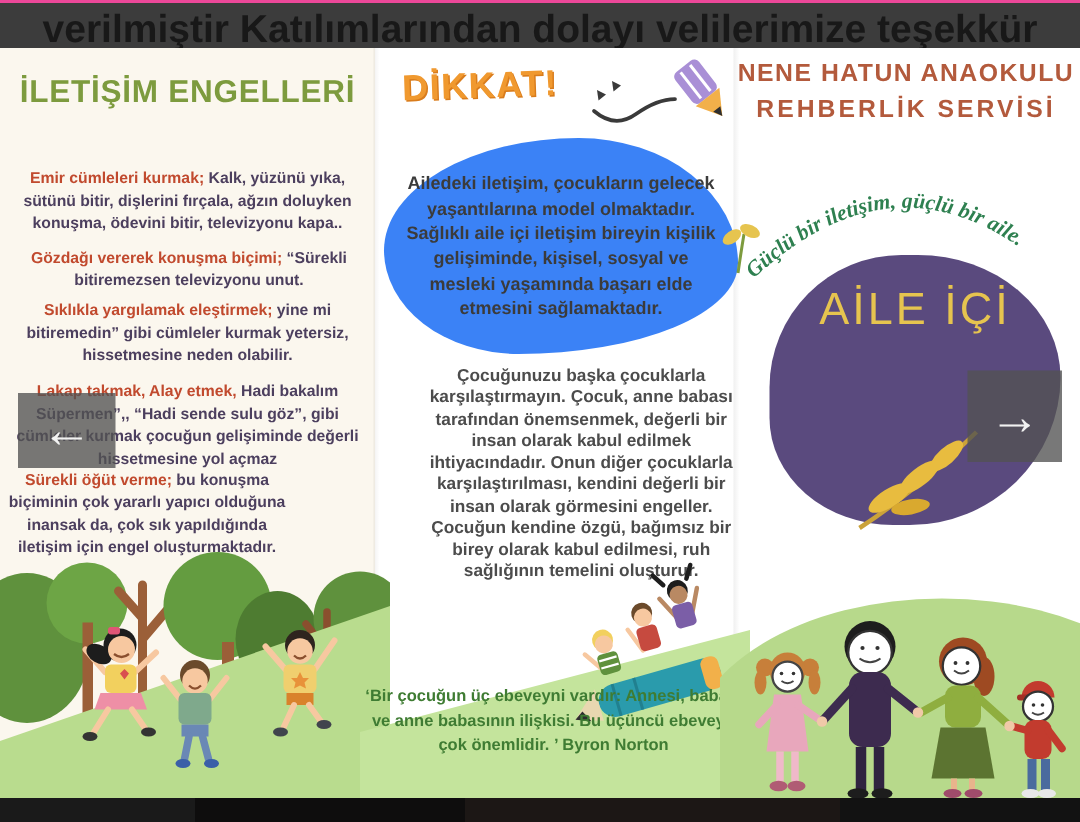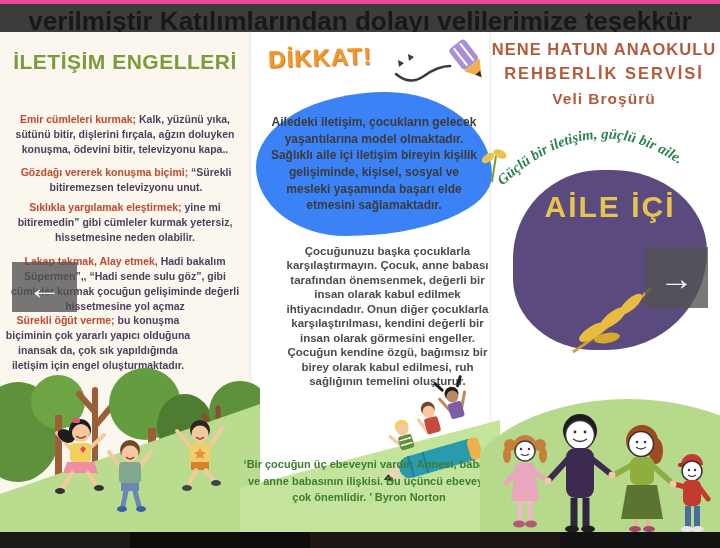--- a/index.html
+++ b/index.html
@@ -1,21 +1,21 @@
 <!DOCTYPE html>
 <html><head>
 <meta charset="utf-8">
 <style>
   html,body{margin:0;padding:0;}
   body{font-family:"Liberation Sans",sans-serif;}
   #stage{position:relative;width:720px;height:548px;overflow:hidden;background:#fff;}
 
   
   .topbar{position:absolute;left:0;top:0;width:720px;height:32px;background:#3c3c3c;
-          border-top:4px solid #ec4899;box-sizing:border-box;overflow:hidden;text-align:center;}
+          border-top:2px solid #ec4899;box-sizing:border-box;overflow:hidden;text-align:center;}
   .topbar span{display:inline-block;font-size:26px;font-weight:bold;color:#181818;
                line-height:34px;white-space:nowrap;}
   .bottombar{position:absolute;left:0;top:532px;width:720px;height:16px;background:#181818;}
   .bb{position:absolute;top:0;height:16px;}
   .navbtn{position:absolute;background:rgba(82,82,82,0.78);border:none;display:flex;
           align-items:center;justify-content:center;cursor:pointer;padding:0;}
   .navbtn span{color:#f2f2f2;font-size:34px;font-weight:bold;line-height:1;}
   #prev{left:12px;top:262px;width:65px;height:50px;}
   #next{left:645px;top:247px;width:63px;height:61px;}
 
@@ -48,21 +48,21 @@
          font-size:11px;line-height:1.5;color:#3f7c33;font-weight:bold;}
 
   
   .rp-h{position:absolute;left:488px;width:232px;text-align:center;color:#b35a3c;font-weight:bold;}
   #rh1{top:8px;font-size:16.5px;letter-spacing:1px;}
   #rh2{top:32px;font-size:16.5px;letter-spacing:2px;}
   #rh3{top:58px;font-size:15.5px;letter-spacing:1px;}
   .badge{position:absolute;left:513px;top:138px;width:194px;height:180px;background:#5a4a7e;
          border-radius:48% 52% 55% 45% / 52% 48% 58% 42%;}
   .badge-l1{position:absolute;left:513px;top:158px;width:194px;text-align:center;
-            color:#e6c44f;font-size:30px;font-weight:bold;letter-spacing:2px;}
+            color:#e6c44f;font-size:30px;font-weight:normal;letter-spacing:2px;}
   .badge-l2{position:absolute;left:513px;top:204px;width:194px;text-align:center;
             color:#e6c44f;font-size:24px;font-weight:bold;letter-spacing:2px;}
   .arc-svg{position:absolute;left:490px;top:68px;}
   svg{display:block;}
   .abs{position:absolute;}
 </style>
 </head>
 <body>
 
 <div id="stage">
@@ -195,21 +195,20 @@
       <ellipse cx="10" cy="16" rx="8" ry="11" fill="#7a4a28"></ellipse>
       <ellipse cx="10" cy="19" rx="5" ry="7" fill="#c9a06a"></ellipse>
       <circle cx="7" cy="10" r="2" fill="#fff"></circle>
         <circle cx="13" cy="10" r="2" fill="#fff"></circle>
     </svg>
 
     <div class="quote">‘Bir çocuğun üç ebeveyni vardır: Annesi, babası ve anne babasının ilişkisi. Bu üçüncü ebeveyn çok önemlidir. ’ Byron Norton</div>
 
     <div class="rp-h" id="rh1">NENE HATUN ANAOKULU</div>
     <div class="rp-h" id="rh2">REHBERLİK SERVİSİ</div>
-    <div class="rp-h" id="rh3">Veli Broşürü</div>
 
     <svg class="abs" style="left:478px;top:112px" width="30" height="40" viewBox="0 0 30 40">
       <path d="M14,38 q2,-14 4,-26" stroke="#7d9b3e" stroke-width="2" fill="none"></path>
       <ellipse cx="10" cy="14" rx="7" ry="4" fill="#e6c44f" transform="rotate(-35 10 14)"></ellipse>
       <ellipse cx="22" cy="10" rx="7" ry="4" fill="#e6c44f" transform="rotate(25 22 10)"></ellipse>
     </svg>
 
     <svg class="arc-svg" width="230" height="96" viewBox="0 0 230 96">
       <defs>
           <path id="arcpath" d="M 8,90 Q 115,-14 222,92" fill="none"></path>

